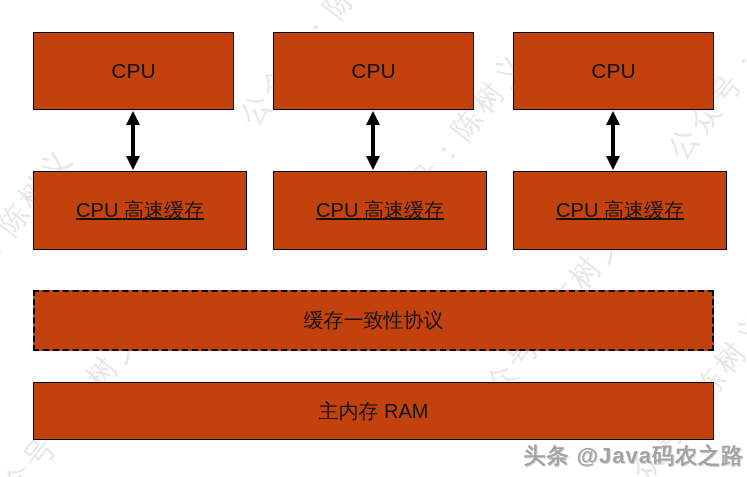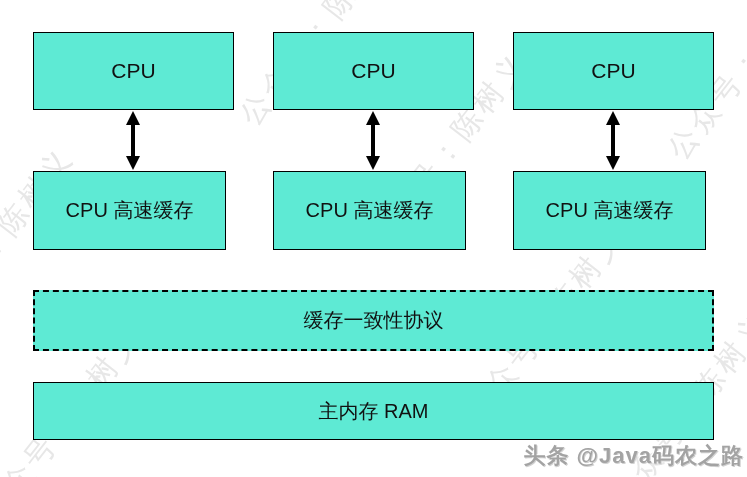--- a/index.html
+++ b/index.html
@@ -23,30 +23,30 @@
     letter-spacing: 4px;
     color: #e7e7e7;
     transform: translate(-50%, -50%) rotate(-52deg);
     pointer-events: none;
     user-select: none;
   }
   
   .box {
     position: absolute;
     box-sizing: border-box;
-    background: #5eead4;
+    background: #c2410c;
     border: 1.5px solid #000000;
     display: flex;
     align-items: center;
     justify-content: center;
     color: #111111;
     font-size: 20px;
   }
   .cpu-box   { top: 32px;  width: 201px; height: 78px; font-size: 21px; }
-  .cache-box { top: 171px; width: 193px; height: 79px; }
+  .cache-box { top: 171px; width: 214px; height: 79px; text-decoration: underline; }
   .col-1 { left: 33px;  }
   .col-2 { left: 273px; }
   .col-3 { left: 513px; }
   .protocol-box {
     left: 33px; top: 290px; width: 681px; height: 61px;
     border: 2px dashed #000000;
   }
   .memory-box {
     left: 33px; top: 382px; width: 681px; height: 58px; text-align: center;
   }

